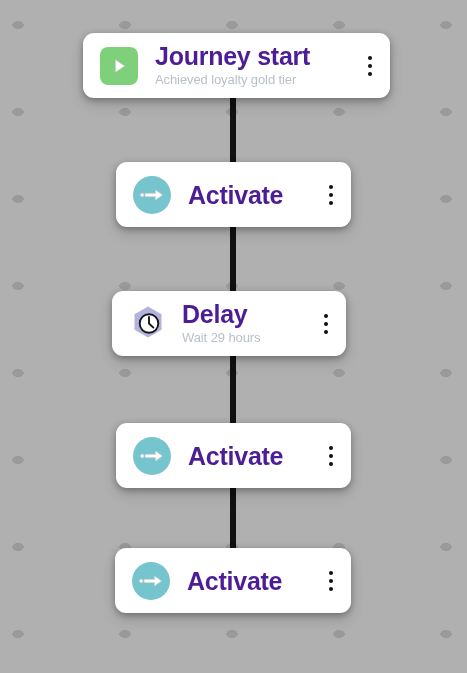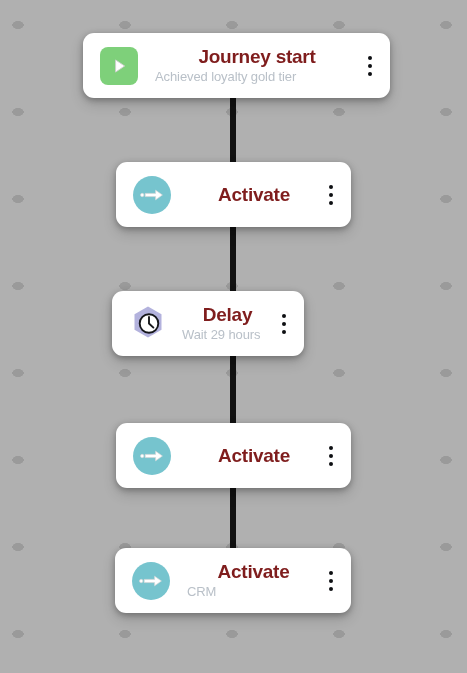--- a/index.html
+++ b/index.html
@@ -65,27 +65,26 @@
   }
 
   .card-text {
     flex: 1 1 auto;
     margin-left: 17px;
     min-width: 0;
     overflow: hidden;
   }
 
   .card-title {
-    font-size: 19px;
+    font-size: 25px;
     font-weight: 700;
-    color: #7f1d1d;
+    color: #4c1d95;
     line-height: 1.12;
     letter-spacing: -0.25px;
     white-space: nowrap;
-    text-align: center;
   }
 
   .card-sub {
     font-size: 13px;
     font-weight: 400;
     color: #b9c0c8;
     line-height: 1.25;
     letter-spacing: -0.1px;
     margin-top: 2px;
     white-space: nowrap;
@@ -187,21 +186,21 @@
     <div class="card-text">
       <div class="card-title">Activate</div>
     </div>
     <div class="kebab">
       <i></i>
       <i></i>
       <i></i>
     </div>
   </div>
 
-  <div class="card" style="left:112px;top:291px;width:192px;height:65px;">
+  <div class="card" style="left:112px;top:291px;width:234px;height:65px;">
     <div class="card-icon-wrap" style="width:40px;height:40px;margin-left:16px;">
       <div class="icon-hex-clock">
         <svg width="40" height="40" viewBox="0 0 40 40" aria-hidden="true">
           <path d="M20 2.6 L33.5 10.3 L33.5 25.7 L20 33.4 L6.5 25.7 L6.5 10.3 Z" fill="#b3b2dd"></path>
           <circle cx="21" cy="19.5" r="9.3" fill="#ffffff" stroke="#15161a" stroke-width="1.9"></circle>
           <path d="M21 12.9 V19.5 L25.4 23.6" fill="none" stroke="#15161a" stroke-width="1.9" stroke-linecap="round" stroke-linejoin="round"></path>
         </svg>
       </div>
     </div>
     <div class="card-text" style="margin-left:14px;">
@@ -238,21 +237,20 @@
     <div class="card-icon-wrap">
       <div class="icon-circle-arrow">
         <svg width="26" height="18" viewBox="0 0 26 18" aria-hidden="true">
           <circle cx="3.2" cy="9" r="1.7" fill="#ffffff" stroke="#d9d9d9" stroke-width="0.6"></circle>
           <path d="M6.2 7.4 H16.6 V4.2 L23.4 9 L16.6 13.8 V10.6 H6.2 Z" fill="#ffffff" stroke="#d9d9d9" stroke-width="0.7" stroke-linejoin="round"></path>
         </svg>
       </div>
     </div>
     <div class="card-text">
       <div class="card-title">Activate</div>
-      <div class="card-sub">CRM</div>
     </div>
     <div class="kebab">
       <i></i>
       <i></i>
       <i></i>
     </div>
   </div>
 
 </div>
 

